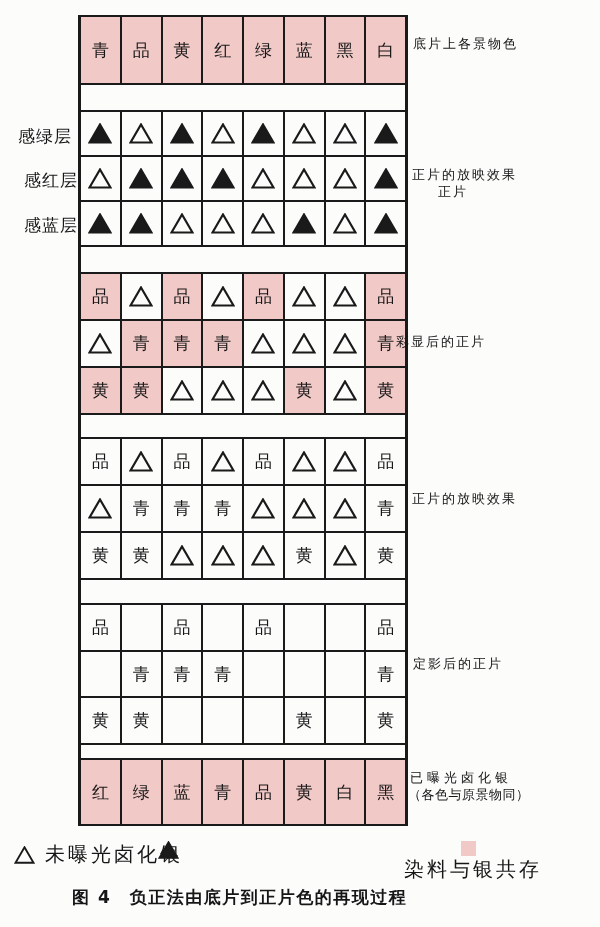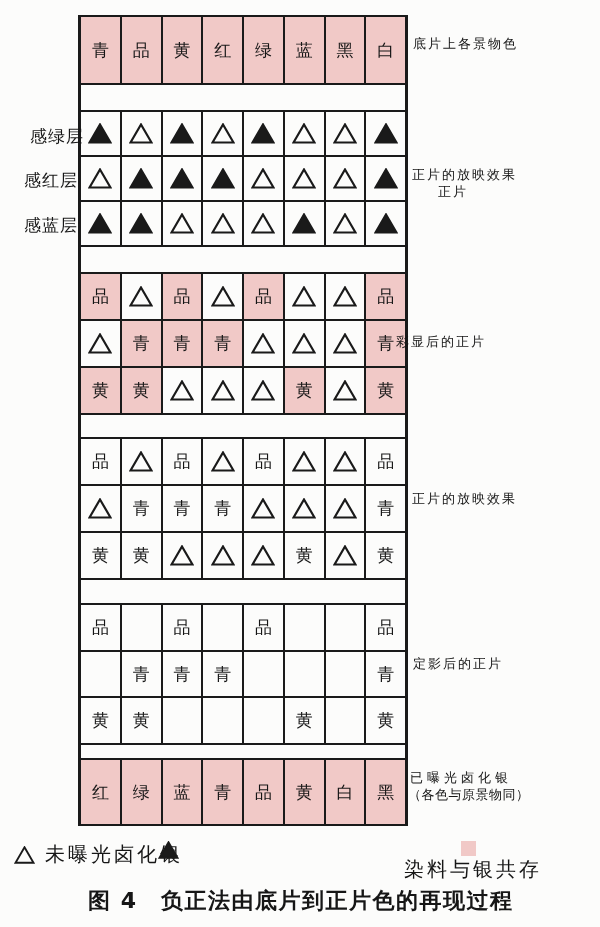--- a/index.html
+++ b/index.html
@@ -70,25 +70,24 @@
     display:flex; align-items:center;
     font-size:20px;
     letter-spacing:3px;
     white-space:nowrap;
   }
   .legend-item .sym{margin-right:10px;display:flex;align-items:center;}
   .pink-square{width:15px;height:15px;background:var(--pink);}
   .caption{
     position:absolute;
     left:72px; top:886px;
-    font-size:22px;
+    font-size:17px;
     font-weight:bold;
     letter-spacing:1.5px;
     white-space:nowrap;
-    margin-left:16px;
   }
 </style>
 </head>
 <body>
 
 <div class="page">
   <div class="table-outer" id="table">
       <div class="section" style="height: 70px;">
         <div class="grid-row">
           <div class="cell pink">
@@ -544,21 +543,21 @@
       </div>
     </div>
   <div id="annotations">
       <div class="right-label" style="top: 36px; left: 413px;">
         <div>底片上各景物色</div>
       </div>
       <div class="right-label" style="top: 167px; left: 412px;">
         <div>正片的放映效果</div>
         <div class="line2-indent">正片</div>
       </div>
-      <div class="left-label" style="left: 16px; top: 125px;">感绿层</div>
+      <div class="left-label" style="left: 4px; top: 125px;">感绿层</div>
       <div class="left-label" style="left: 10px; top: 169px;">感红层</div>
       <div class="left-label" style="left: 10px; top: 214px;">感蓝层</div>
       <div class="right-label" style="top: 334px; left: 396px; text-align: right;">
         <div>彩显后的正片</div>
       </div>
       <div class="right-label" style="top: 491px; left: 412px;">
         <div>正片的放映效果</div>
       </div>
       <div class="right-label" style="top: 656px; left: 413px;">
         <div>定影后的正片</div>

